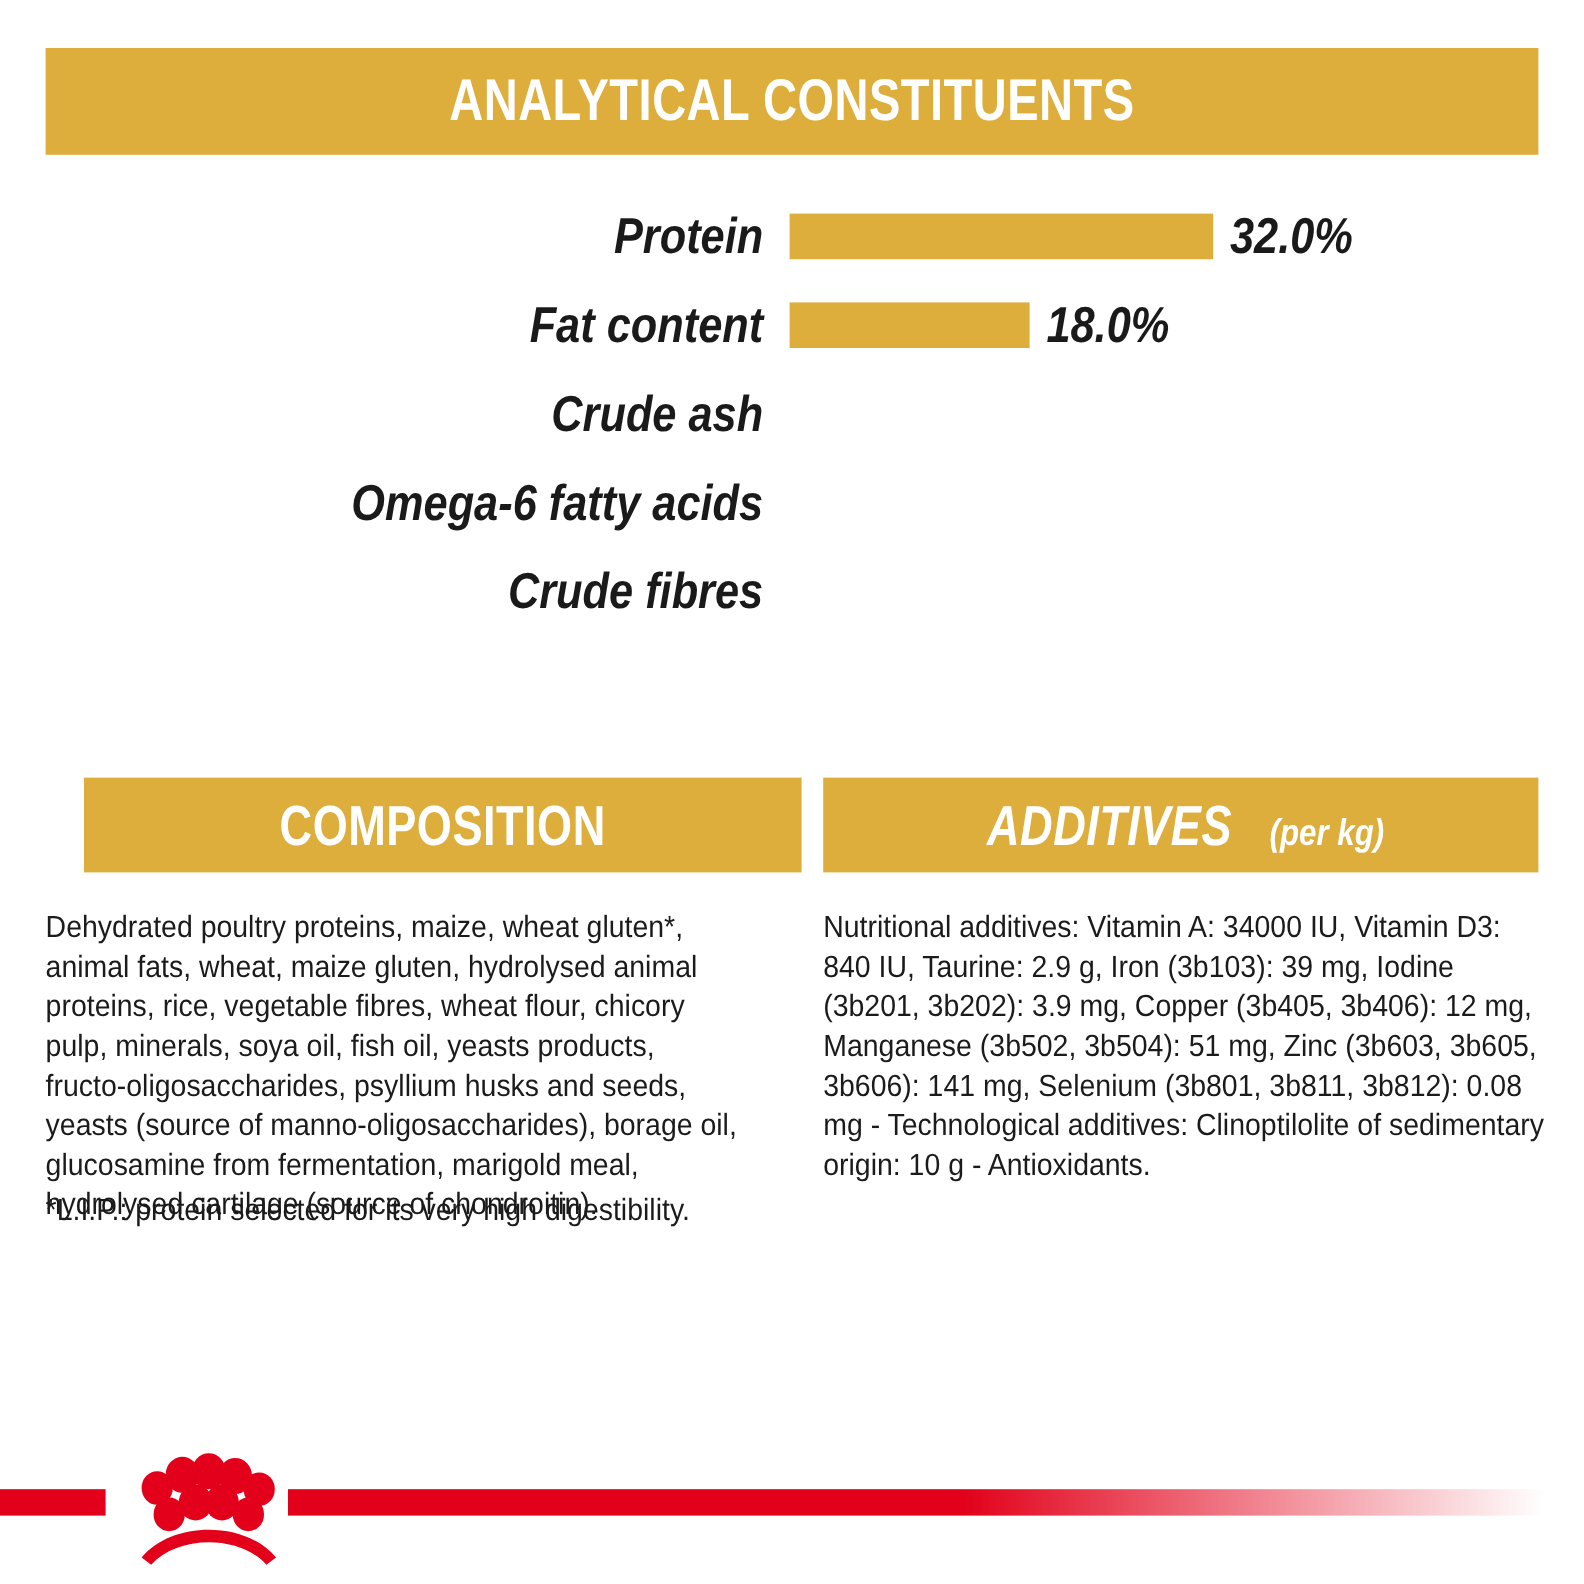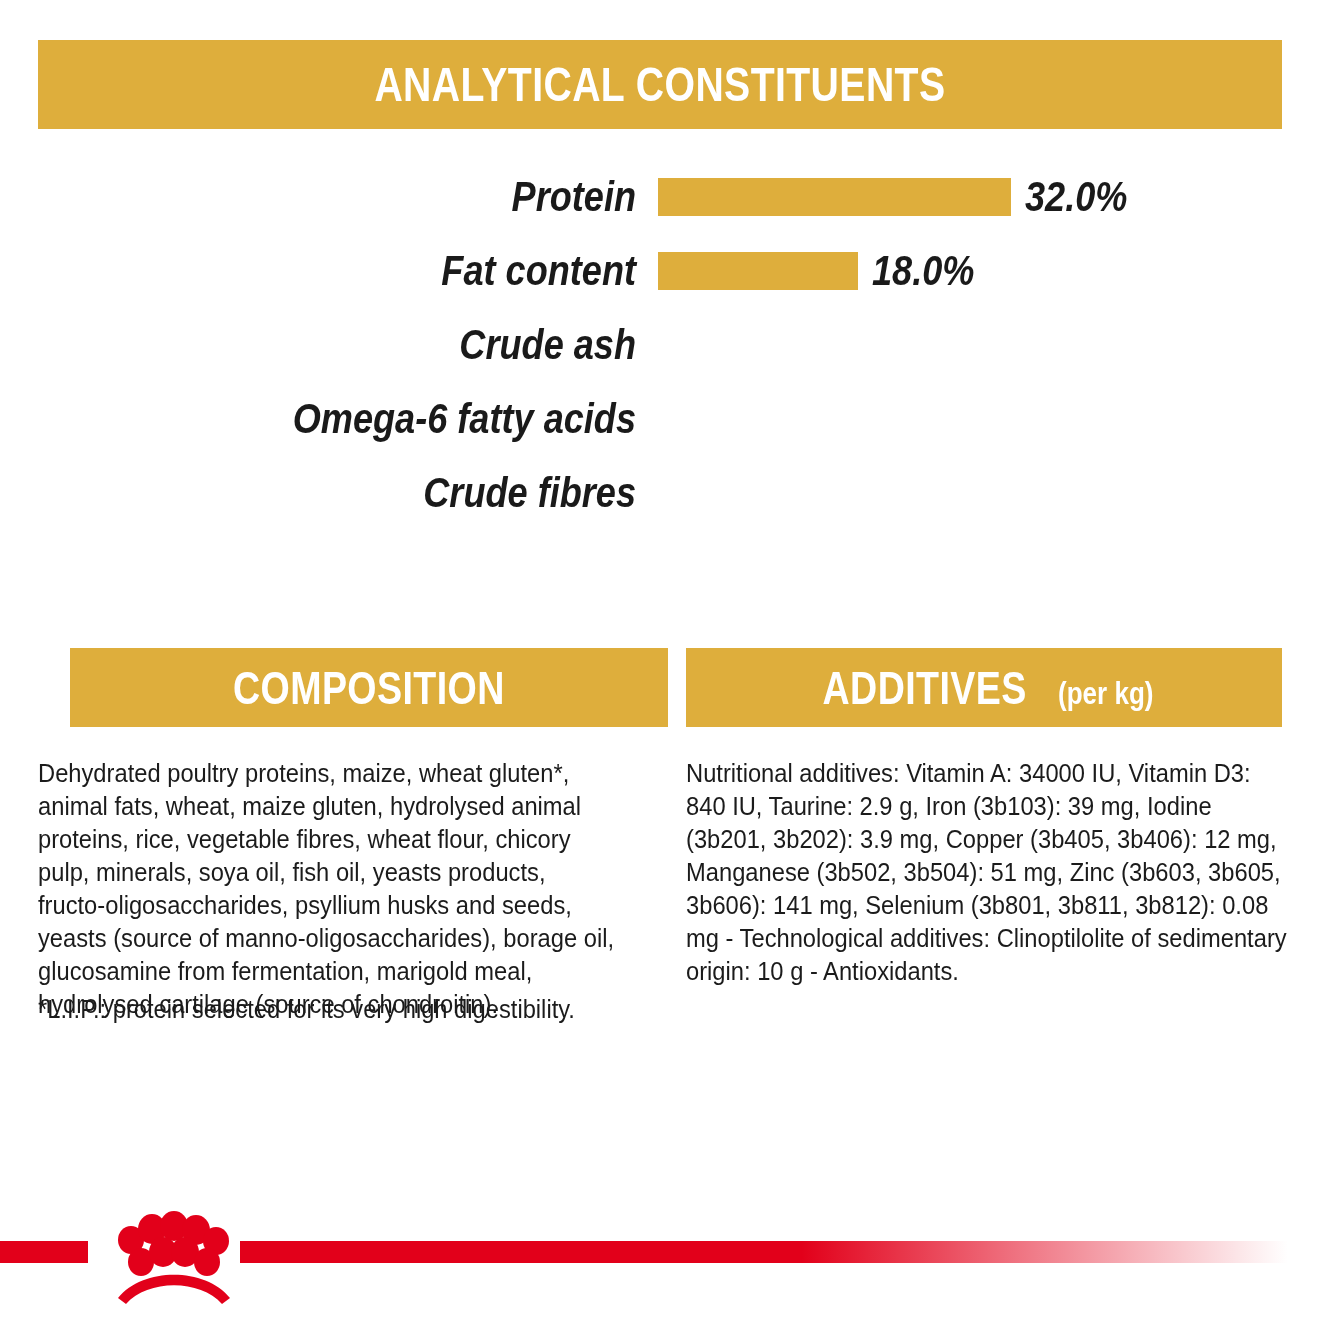--- a/index.html
+++ b/index.html
@@ -34,20 +34,21 @@
   #composition-banner{
     position:absolute;left:38px;top:648px;width:598px;height:79px;
     justify-content:center;
     margin-left:32px;
   }
   #composition-banner .banner-title{font-size:47px;line-height:47px;}
 
   #additives-banner{
     position:absolute;left:686px;top:648px;width:596px;height:79px;
     justify-content:center;
+    font-style:italic;
   }
   #additives-banner .banner-title{font-size:47px;line-height:47px;}
   #additives-banner .banner-sub{
     font-size:31px;font-weight:700;color:#fff;
     display:inline-block;
     transform:scaleX(.84);transform-origin:left center;
     margin-left:6px;
   }
   .add-wrap{display:flex;align-items:baseline;}
 

